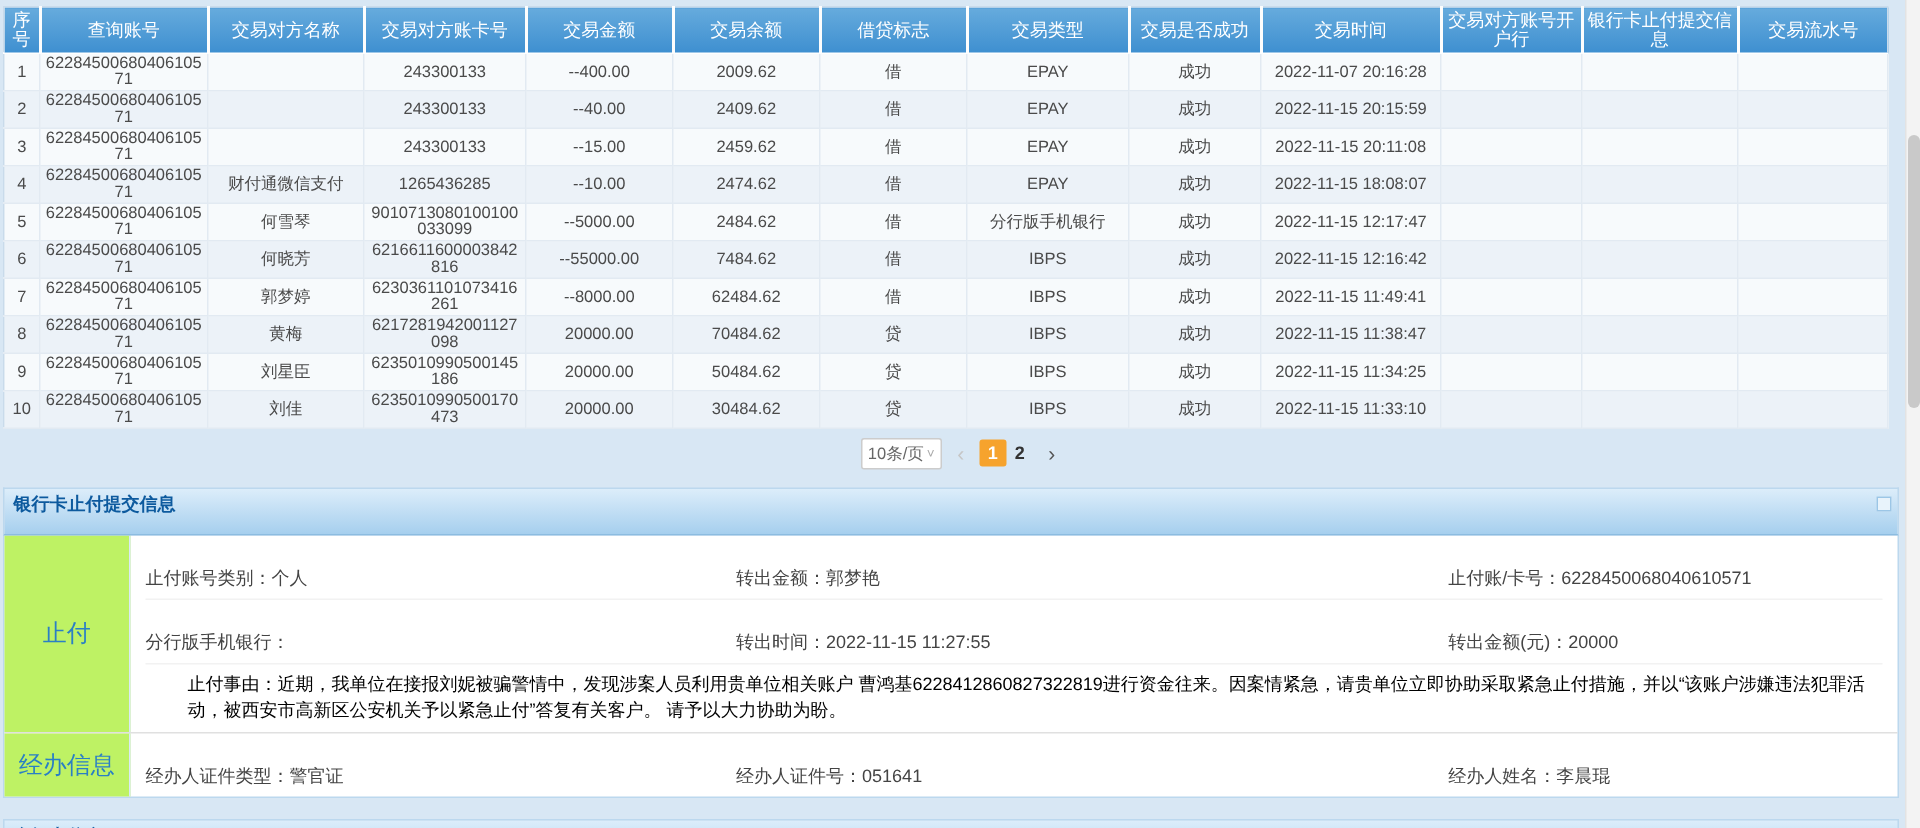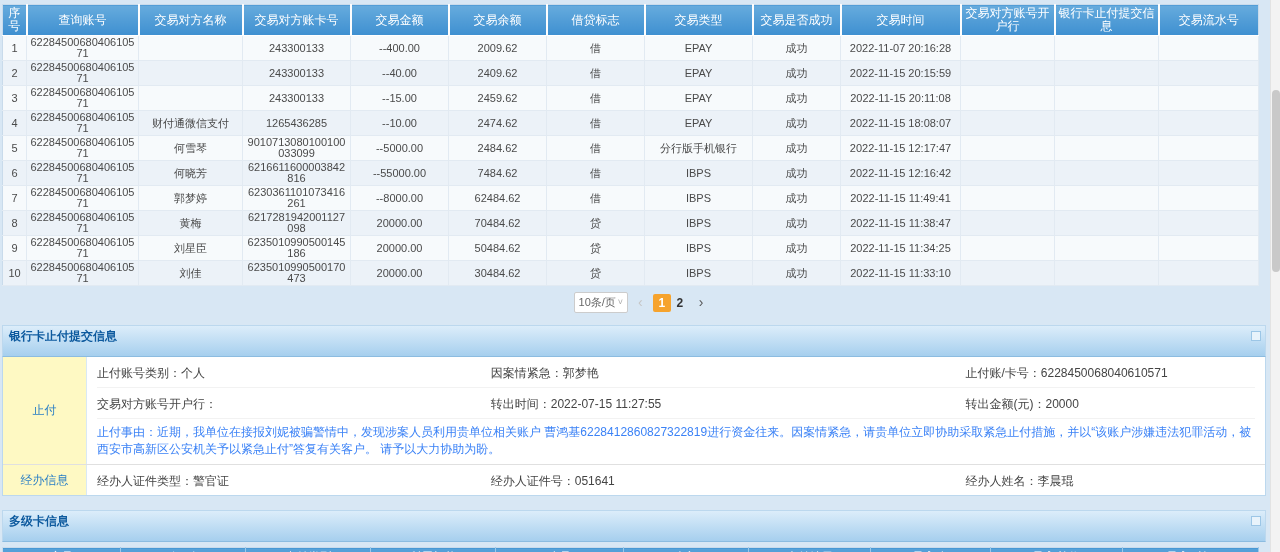--- a/index.html
+++ b/index.html
@@ -61,30 +61,30 @@
   }
   .bar-ico {
     position:absolute; right:4px; top:5px; width:10px; height:10px;
     background:#e8f3fb; border:1px solid #9cc6e6; cursor:pointer;
   }
   
   .info-box { background:#fff; border:1px solid #bcd8ee; border-top:none; }
   .info-group { display:flex; border-bottom:1px solid #e0e0e0; }
   .info-group:last-child { border-bottom:none; }
   .group-label {
-    width:84px; flex:0 0 84px; background:#fef9c3; color:#2a7fc5;
-    font-size:12px; display:flex; align-items:center; justify-content:center;
+    width:84px; flex:0 0 84px; background:#bef264; color:#2a7fc5;
+    font-size:16px; display:flex; align-items:center; justify-content:center;
     border-right:1px solid #d9e9f5;
   }
   .group-content { flex:1; padding:0 10px; }
-  .content-line { display:flex; padding:8px 0 5px; border-bottom:1px solid #f2f2f2;align-items:center; }
+  .content-line { display:flex; padding:20px 0 5px; border-bottom:1px solid #f2f2f2;align-items:center; }
   .info-group:last-child .content-line:last-child { border-bottom:none; }
   .field { font-size:12px; color:#444; }
   .f1 { width:34%; } .f2 { width:41%; } .f3 { flex:1; }
-  .note { font-size:12px; color:#3b82f6; line-height:17px; padding:5px 0 6px; }
+  .note { font-size:12px; color:#000000; line-height:17px; padding:5px 0 6px;margin-left:28px; }
   
   #mc-table { width:1256px; margin-top:5px; border:1px solid #c9dbeb; background:#fff; }
   #mc-table th {
     background:linear-gradient(#58a3da,#3a8cce);
     color:#fff; font-size:12px; font-weight:normal;
     padding:3px 2px; line-height:13px; border-right:1px solid #9cc9ea;
   }
   
   .scrollbar {
     position:absolute; right:0; top:0; width:10px; height:552px;
@@ -301,26 +301,26 @@
   <div class="section-title">
     <span>银行卡止付提交信息</span>
     <span class="bar-ico"></span>
   </div>
   <div class="info-box" id="sp-body">
       <div class="info-group">
         <div class="group-label">止付</div>
         <div class="group-content">
           <div class="content-line">
             <span class="field f1">止付账号类别：个人</span>
-            <span class="field f2">因案情紧急：郭梦艳</span>
+            <span class="field f2">转出金额：郭梦艳</span>
             <span class="field f3">止付账/卡号：6228450068040610571</span>
           </div>
           <div class="content-line">
-            <span class="field f1">交易对方账号开户行：</span>
-            <span class="field f2">转出时间：2022-07-15 11:27:55</span>
+            <span class="field f1">分行版手机银行：</span>
+            <span class="field f2">转出时间：2022-11-15 11:27:55</span>
             <span class="field f3">转出金额(元)：20000</span>
           </div>
           <div class="note">止付事由：近期，我单位在接报刘妮被骗警情中，发现涉案人员利用贵单位相关账户 曹鸿基6228412860827322819进行资金往来。因案情紧急，请贵单位立即协助采取紧急止付措施，并以“该账户涉嫌违法犯罪活动，被西安市高新区公安机关予以紧急止付”答复有关客户。 请予以大力协助为盼。</div>
         </div>
       </div>
       <div class="info-group">
         <div class="group-label">经办信息</div>
         <div class="group-content">
           <div class="content-line">
             <span class="field f1">经办人证件类型：警官证</span>

